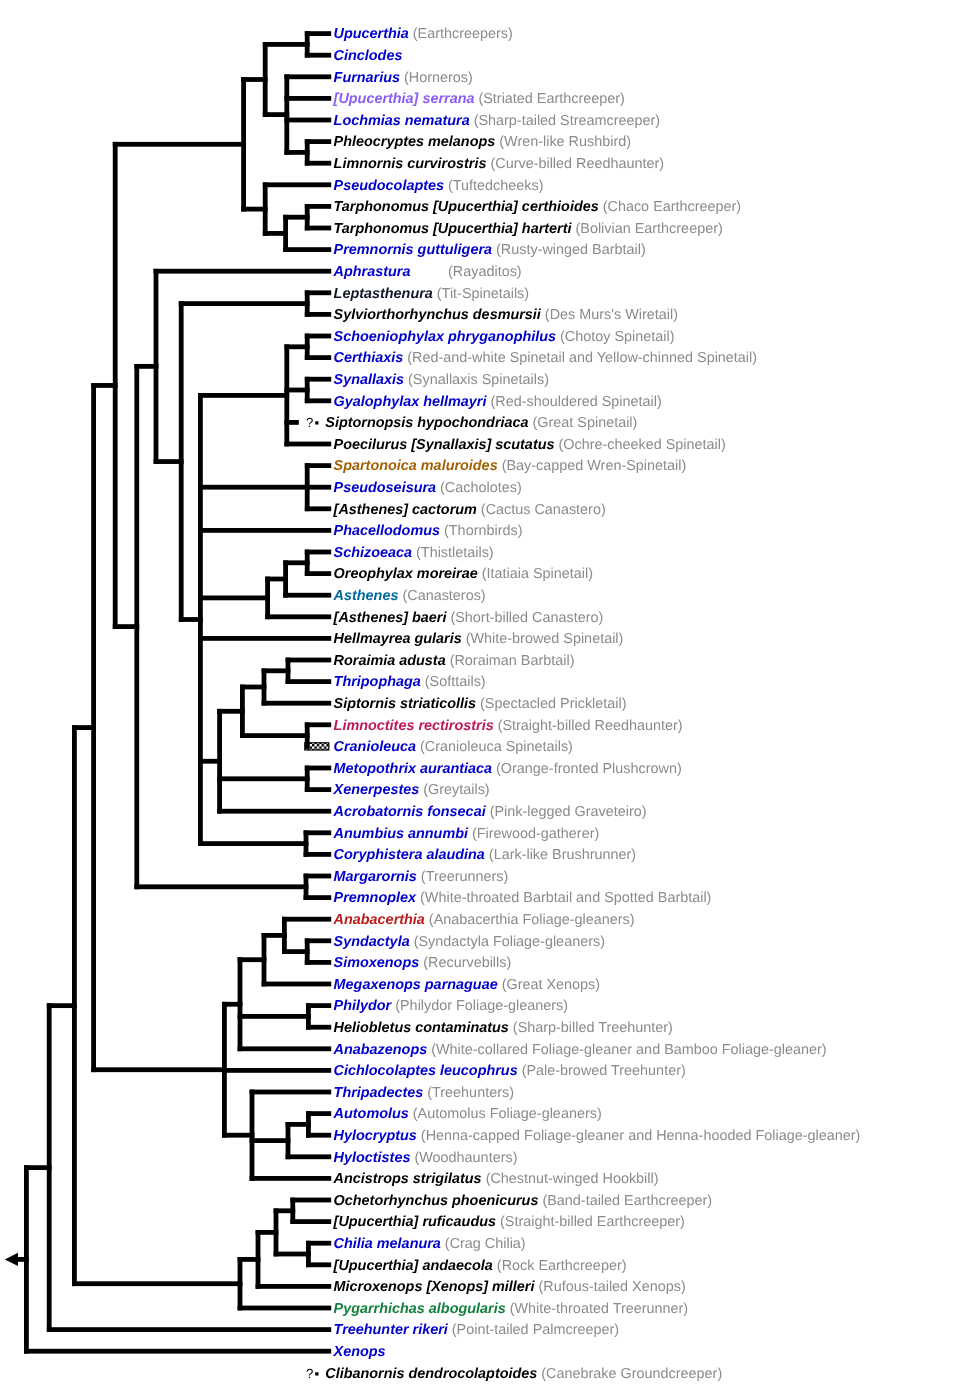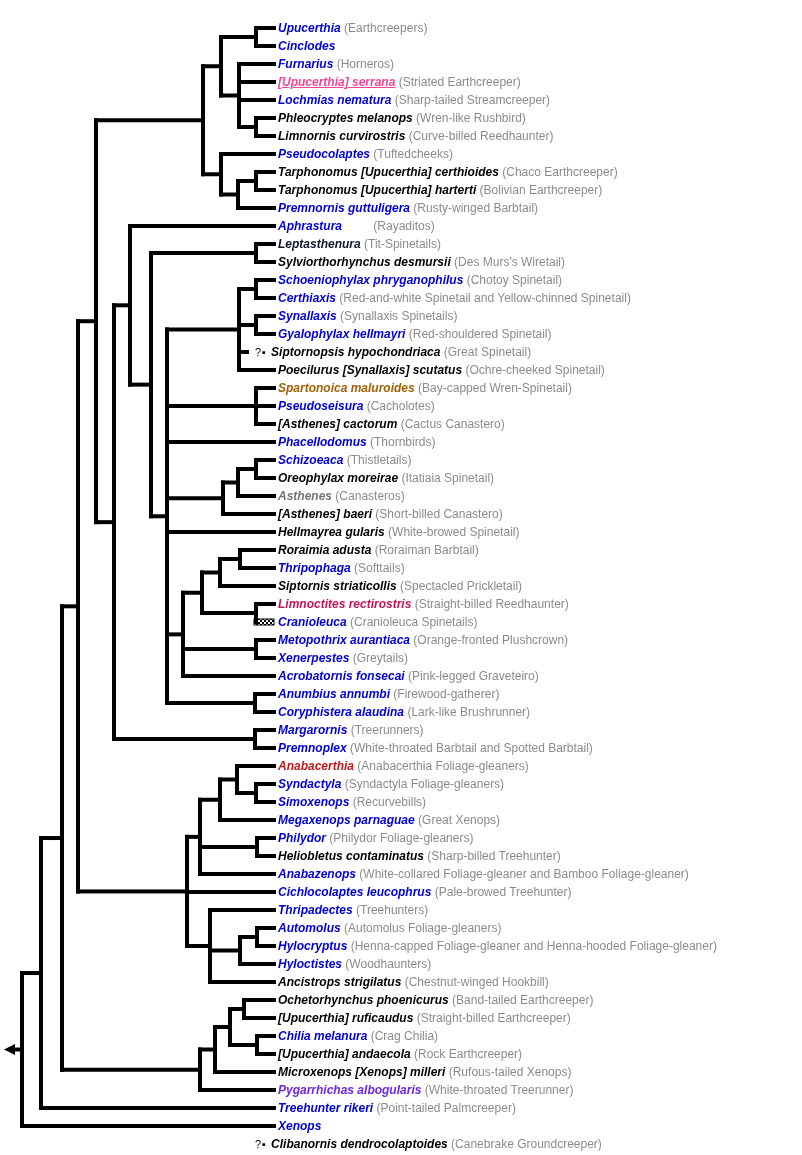--- a/index.html
+++ b/index.html
@@ -180,21 +180,21 @@
         <rect x="20" y="971.017578125" width="4" height="156.982421875" fill="#000000"></rect>
         <rect x="12" y="1047.5087890625" width="12" height="4" fill="#000000"></rect>
         <polygon points="4,1049.5087890625 15,1044.0087890625 15,1055.0087890625" fill="#000000"></polygon>
         <rect x="237" y="350" width="12" height="4" fill="#000000"></rect>
       </g>
   </svg>
   <div id="labels">
       <div class="lbl" style="left: 278px; top: 20px;"><span class="sci" style="color: rgb(0, 0, 204);">Upucerthia</span><span class="com" style="color: rgb(139, 139, 139);"> (Earthcreepers)</span></div>
       <div class="lbl" style="left: 278px; top: 38px;"><span class="sci" style="color: rgb(0, 0, 204);">Cinclodes</span></div>
       <div class="lbl" style="left: 278px; top: 56px;"><span class="sci" style="color: rgb(0, 0, 204);">Furnarius</span><span class="com" style="color: rgb(139, 139, 139);"> (Horneros)</span></div>
-      <div class="lbl" style="left: 278px; top: 74px;"><span class="sci" style="color: #ec4899; text-decoration: underline;">[Upucerthia] serrana</span><span class="com" style="color: rgb(139, 139, 139);"> (Striated Earthcreeper)</span></div>
+      <div class="lbl" style="left: 278px; top: 74px;"><span class="sci" style="color: #8b5cf6;">[Upucerthia] serrana</span><span class="com" style="color: rgb(139, 139, 139);"> (Striated Earthcreeper)</span></div>
       <div class="lbl" style="left: 278px; top: 92px;"><span class="sci" style="color: rgb(0, 0, 204);">Lochmias nematura</span><span class="com" style="color: rgb(139, 139, 139);"> (Sharp-tailed Streamcreeper)</span></div>
       <div class="lbl" style="left: 278px; top: 110px;"><span class="sci" style="color: rgb(0, 0, 0);">Phleocryptes melanops</span><span class="com" style="color: rgb(139, 139, 139);"> (Wren-like Rushbird)</span></div>
       <div class="lbl" style="left: 278px; top: 128px;"><span class="sci" style="color: rgb(0, 0, 0);">Limnornis curvirostris</span><span class="com" style="color: rgb(139, 139, 139);"> (Curve-billed Reedhaunter)</span></div>
       <div class="lbl" style="left: 278px; top: 146px;"><span class="sci" style="color: rgb(0, 0, 204);">Pseudocolaptes</span><span class="com" style="color: rgb(139, 139, 139);"> (Tuftedcheeks)</span></div>
       <div class="lbl" style="left: 278px; top: 164px;"><span class="sci" style="color: rgb(0, 0, 0);">Tarphonomus [Upucerthia] certhioides</span><span class="com" style="color: rgb(139, 139, 139);"> (Chaco Earthcreeper)</span></div>
       <div class="lbl" style="left: 278px; top: 182px;"><span class="sci" style="color: rgb(0, 0, 0);">Tarphonomus [Upucerthia] harterti</span><span class="com" style="color: rgb(139, 139, 139);"> (Bolivian Earthcreeper)</span></div>
       <div class="lbl" style="left: 278px; top: 200px;"><span class="sci" style="color: rgb(0, 0, 204);">Premnornis guttuligera</span><span class="com" style="color: rgb(139, 139, 139);"> (Rusty-winged Barbtail)</span></div>
       <div class="lbl" style="left: 278px; top: 218px;"><span class="sci" style="color: rgb(0, 0, 204);">Aphrastura</span><span class="com" style="color: rgb(139, 139, 139); padding-left: 28px;"> (Rayaditos)</span></div>
       <div class="lbl" style="left: 278px; top: 236px;"><span class="sci" style="color: #0f172a;">Leptasthenura</span><span class="com" style="color: rgb(139, 139, 139);"> (Tit-Spinetails)</span></div>
       <div class="lbl" style="left: 278px; top: 254px;"><span class="sci" style="color: rgb(0, 0, 0);">Sylviorthorhynchus desmursii</span><span class="com" style="color: rgb(139, 139, 139);"> (Des Murs's Wiretail)</span></div>
@@ -202,21 +202,21 @@
       <div class="lbl" style="left: 278px; top: 290px;"><span class="sci" style="color: rgb(0, 0, 204);">Certhiaxis</span><span class="com" style="color: rgb(139, 139, 139);"> (Red-and-white Spinetail and Yellow-chinned Spinetail)</span></div>
       <div class="lbl" style="left: 278px; top: 308px;"><span class="sci" style="color: rgb(0, 0, 204);">Synallaxis</span><span class="com" style="color: rgb(139, 139, 139);"> (Synallaxis Spinetails)</span></div>
       <div class="lbl" style="left: 278px; top: 326px;"><span class="sci" style="color: rgb(0, 0, 204);">Gyalophylax hellmayri</span><span class="com" style="color: rgb(139, 139, 139);"> (Red-shouldered Spinetail)</span></div>
       <div class="lbl" style="left: 278px; top: 362px;"><span class="sci" style="color: rgb(0, 0, 0);">Poecilurus [Synallaxis] scutatus</span><span class="com" style="color: rgb(139, 139, 139);"> (Ochre-cheeked Spinetail)</span></div>
       <div class="lbl" style="left: 278px; top: 380px;"><span class="sci" style="color: #a16207;">Spartonoica maluroides</span><span class="com" style="color: rgb(139, 139, 139);"> (Bay-capped Wren-Spinetail)</span></div>
       <div class="lbl" style="left: 278px; top: 398px;"><span class="sci" style="color: rgb(0, 0, 204);">Pseudoseisura</span><span class="com" style="color: rgb(139, 139, 139);"> (Cacholotes)</span></div>
       <div class="lbl" style="left: 278px; top: 416px;"><span class="sci" style="color: rgb(0, 0, 0);">[Asthenes] cactorum</span><span class="com" style="color: rgb(139, 139, 139);"> (Cactus Canastero)</span></div>
       <div class="lbl" style="left: 278px; top: 434px;"><span class="sci" style="color: rgb(0, 0, 204);">Phacellodomus</span><span class="com" style="color: rgb(139, 139, 139);"> (Thornbirds)</span></div>
       <div class="lbl" style="left: 278px; top: 452px;"><span class="sci" style="color: rgb(0, 0, 204);">Schizoeaca</span><span class="com" style="color: rgb(139, 139, 139);"> (Thistletails)</span></div>
       <div class="lbl" style="left: 278px; top: 470px;"><span class="sci" style="color: rgb(0, 0, 0);">Oreophylax moreirae</span><span class="com" style="color: rgb(139, 139, 139);"> (Itatiaia Spinetail)</span></div>
-      <div class="lbl" style="left: 278px; top: 488px;"><span class="sci" style="color: #737373;">Asthenes</span><span class="com" style="color: rgb(139, 139, 139);"> (Canasteros)</span></div>
+      <div class="lbl" style="left: 278px; top: 488px;"><span class="sci" style="color: #0369a1;">Asthenes</span><span class="com" style="color: rgb(139, 139, 139);"> (Canasteros)</span></div>
       <div class="lbl" style="left: 278px; top: 506px;"><span class="sci" style="color: rgb(0, 0, 0);">[Asthenes] baeri</span><span class="com" style="color: rgb(139, 139, 139);"> (Short-billed Canastero)</span></div>
       <div class="lbl" style="left: 278px; top: 524px;"><span class="sci" style="color: rgb(0, 0, 0);">Hellmayrea gularis</span><span class="com" style="color: rgb(139, 139, 139);"> (White-browed Spinetail)</span></div>
       <div class="lbl" style="left: 278px; top: 542px;"><span class="sci" style="color: rgb(0, 0, 0);">Roraimia adusta</span><span class="com" style="color: rgb(139, 139, 139);"> (Roraiman Barbtail)</span></div>
       <div class="lbl" style="left: 278px; top: 560px;"><span class="sci" style="color: rgb(0, 0, 204);">Thripophaga</span><span class="com" style="color: rgb(139, 139, 139);"> (Softtails)</span></div>
       <div class="lbl" style="left: 278px; top: 578px;"><span class="sci" style="color: rgb(0, 0, 0);">Siptornis striaticollis</span><span class="com" style="color: rgb(139, 139, 139);"> (Spectacled Prickletail)</span></div>
       <div class="lbl" style="left: 278px; top: 596px;"><span class="sci" style="color: #be185d; margin-top: 39px;">Limnoctites rectirostris</span><span class="com" style="color: rgb(139, 139, 139);"> (Straight-billed Reedhaunter)</span></div>
       <div class="lbl" style="left: 278px; top: 614px;"><span class="sci" style="color: rgb(0, 0, 204);">Cranioleuca</span><span class="com" style="color: rgb(139, 139, 139);"> (Cranioleuca Spinetails)</span></div>
       <div class="lbl" style="left: 278px; top: 632px;"><span class="sci" style="color: rgb(0, 0, 204);">Metopothrix aurantiaca</span><span class="com" style="color: rgb(139, 139, 139);"> (Orange-fronted Plushcrown)</span></div>
       <div class="lbl" style="left: 278px; top: 650px;"><span class="sci" style="color: rgb(0, 0, 204);">Xenerpestes</span><span class="com" style="color: rgb(139, 139, 139);"> (Greytails)</span></div>
       <div class="lbl" style="left: 278px; top: 668px;"><span class="sci" style="color: rgb(0, 0, 204);">Acrobatornis fonsecai</span><span class="com" style="color: rgb(139, 139, 139);"> (Pink-legged Graveteiro)</span></div>
@@ -235,19 +235,19 @@
       <div class="lbl" style="left: 278px; top: 902px;"><span class="sci" style="color: rgb(0, 0, 204);">Thripadectes</span><span class="com" style="color: rgb(139, 139, 139);"> (Treehunters)</span></div>
       <div class="lbl" style="left: 278px; top: 920px;"><span class="sci" style="color: rgb(0, 0, 204);">Automolus</span><span class="com" style="color: rgb(139, 139, 139);"> (Automolus Foliage-gleaners)</span></div>
       <div class="lbl" style="left: 278px; top: 938px;"><span class="sci" style="color: rgb(0, 0, 204);">Hylocryptus</span><span class="com" style="color: rgb(139, 139, 139);"> (Henna-capped Foliage-gleaner and Henna-hooded Foliage-gleaner)</span></div>
       <div class="lbl" style="left: 278px; top: 956px;"><span class="sci" style="color: rgb(0, 0, 204);">Hyloctistes</span><span class="com" style="color: rgb(139, 139, 139);"> (Woodhaunters)</span></div>
       <div class="lbl" style="left: 278px; top: 974px;"><span class="sci" style="color: rgb(0, 0, 0);">Ancistrops strigilatus</span><span class="com" style="color: rgb(139, 139, 139);"> (Chestnut-winged Hookbill)</span></div>
       <div class="lbl" style="left: 278px; top: 992px;"><span class="sci" style="color: rgb(0, 0, 0);">Ochetorhynchus phoenicurus</span><span class="com" style="color: rgb(139, 139, 139);"> (Band-tailed Earthcreeper)</span></div>
       <div class="lbl" style="left: 278px; top: 1010px;"><span class="sci" style="color: rgb(0, 0, 0);">[Upucerthia] ruficaudus</span><span class="com" style="color: rgb(139, 139, 139);"> (Straight-billed Earthcreeper)</span></div>
       <div class="lbl" style="left: 278px; top: 1028px;"><span class="sci" style="color: rgb(0, 0, 204);">Chilia melanura</span><span class="com" style="color: rgb(139, 139, 139);"> (Crag Chilia)</span></div>
       <div class="lbl" style="left: 278px; top: 1046px;"><span class="sci" style="color: rgb(0, 0, 0);">[Upucerthia] andaecola</span><span class="com" style="color: rgb(139, 139, 139);"> (Rock Earthcreeper)</span></div>
       <div class="lbl" style="left: 278px; top: 1064px;"><span class="sci" style="color: rgb(0, 0, 0);">Microxenops [Xenops] milleri</span><span class="com" style="color: rgb(139, 139, 139);"> (Rufous-tailed Xenops)</span></div>
-      <div class="lbl" style="left: 278px; top: 1082px;"><span class="sci" style="color: #6d28d9;">Pygarrhichas albogularis</span><span class="com" style="color: rgb(139, 139, 139);"> (White-throated Treerunner)</span></div>
+      <div class="lbl" style="left: 278px; top: 1082px;"><span class="sci" style="color: #15803d;">Pygarrhichas albogularis</span><span class="com" style="color: rgb(139, 139, 139);"> (White-throated Treerunner)</span></div>
       <div class="lbl" style="left: 278px; top: 1100px;"><span class="sci" style="color: rgb(0, 0, 204);">Treehunter rikeri</span><span class="com" style="color: rgb(139, 139, 139);"> (Point-tailed Palmcreeper)</span></div>
       <div class="lbl" style="left: 278px; top: 1118px;"><span class="sci" style="color: rgb(0, 0, 204);">Xenops</span></div>
       <div class="lbl" style="left: 255px; top: 344px;"><span class="pref">?▪ </span><span class="sci" style="color: rgb(0, 0, 0);">Siptornopsis hypochondriaca</span><span class="com" style="color: rgb(139, 139, 139);"> (Great Spinetail)</span></div>
       <div class="lbl" style="left: 255px; top: 1136px;"><span class="pref">?▪ </span><span class="sci" style="color: rgb(0, 0, 0);">Clibanornis dendrocolaptoides</span><span class="com" style="color: rgb(139, 139, 139);"> (Canebrake Groundcreeper)</span></div>
     </div>
 </div>
 
 </body></html>

